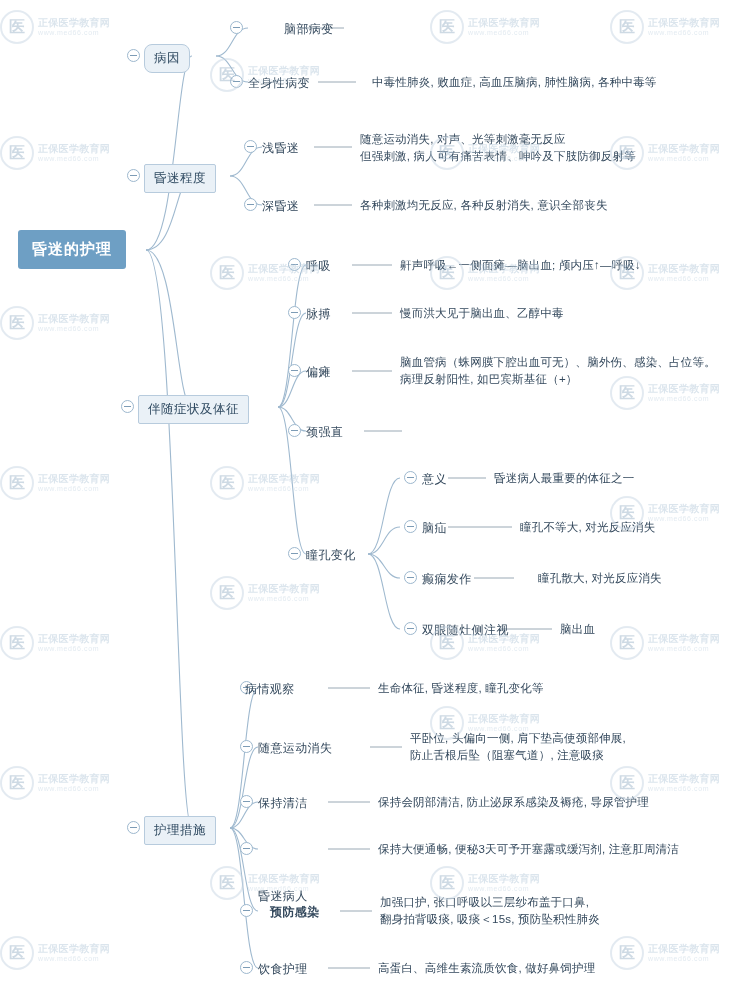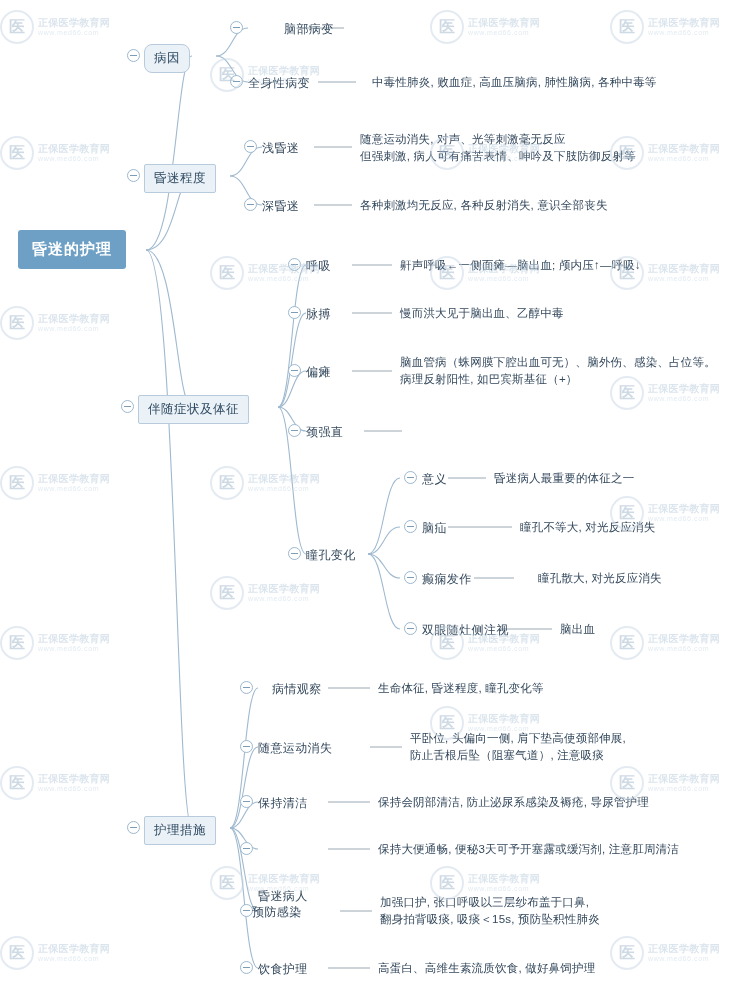--- a/index.html
+++ b/index.html
@@ -207,38 +207,38 @@
 
   <div class="toggle" style="left:404px;top:571px;"></div>
   <div class="node l2" style="left:422px;top:571px;">癫痫发作</div>
   <div class="node leaf" style="left:522px;top:570px;margin-left:16px;">瞳孔散大, 对光反应消失</div>
 
   <div class="toggle" style="left:404px;top:622px;"></div>
   <div class="node l2" style="left:422px;top:622px;">双眼随灶侧注视</div>
   <div class="node leaf" style="left:560px;top:621px;">脑出血</div>
 
   <div class="toggle" style="left:240px;top:681px;"></div>
-  <div class="node l2" style="left:272px;top:681px;text-align:center;">病情观察</div>
+  <div class="node l2" style="left:245px;top:681px;text-align:center;">病情观察</div>
   <div class="node leaf" style="left:378px;top:680px;">生命体征, 昏迷程度, 瞳孔变化等</div>
 
   <div class="toggle" style="left:240px;top:740px;"></div>
   <div class="node l2" style="left:258px;top:740px;">随意运动消失</div>
   <div class="node leaf" style="left:410px;top:730px;">平卧位, 头偏向一侧, 肩下垫高使颈部伸展,
 防止舌根后坠（阻塞气道）, 注意吸痰</div>
 
   <div class="toggle" style="left:240px;top:795px;"></div>
   <div class="node l2" style="left:258px;top:795px;">保持清洁</div>
   <div class="node leaf" style="left:378px;top:794px;">保持会阴部清洁, 防止泌尿系感染及褥疮, 导尿管护理</div>
 
   <div class="toggle" style="left:240px;top:842px;"></div>
   <div class="node l2" style="left:258px;top:888px;">昏迷病人</div>
   <div class="node leaf" style="left:378px;top:841px;">保持大便通畅, 便秘3天可予开塞露或缓泻剂, 注意肛周清洁</div>
 
   <div class="toggle" style="left:240px;top:904px;"></div>
-  <div class="node l2" style="left:252px;top:904px;">预防感染</div>
+  <div class="node l2" style="left:270px;top:904px;font-weight:bold;">预防感染</div>
   <div class="node leaf" style="left:380px;top:894px;">加强口护, 张口呼吸以三层纱布盖于口鼻,
 翻身拍背吸痰, 吸痰＜15s, 预防坠积性肺炎</div>
 
   <div class="toggle" style="left:240px;top:961px;"></div>
   <div class="node l2" style="left:258px;top:961px;">饮食护理</div>
   <div class="node leaf" style="left:378px;top:960px;">高蛋白、高维生素流质饮食, 做好鼻饲护理</div>
 
   <div class="wm" style="left:0px;top:4px;">
       <div class="wlogo">医</div>
       <div class="wtxt">

